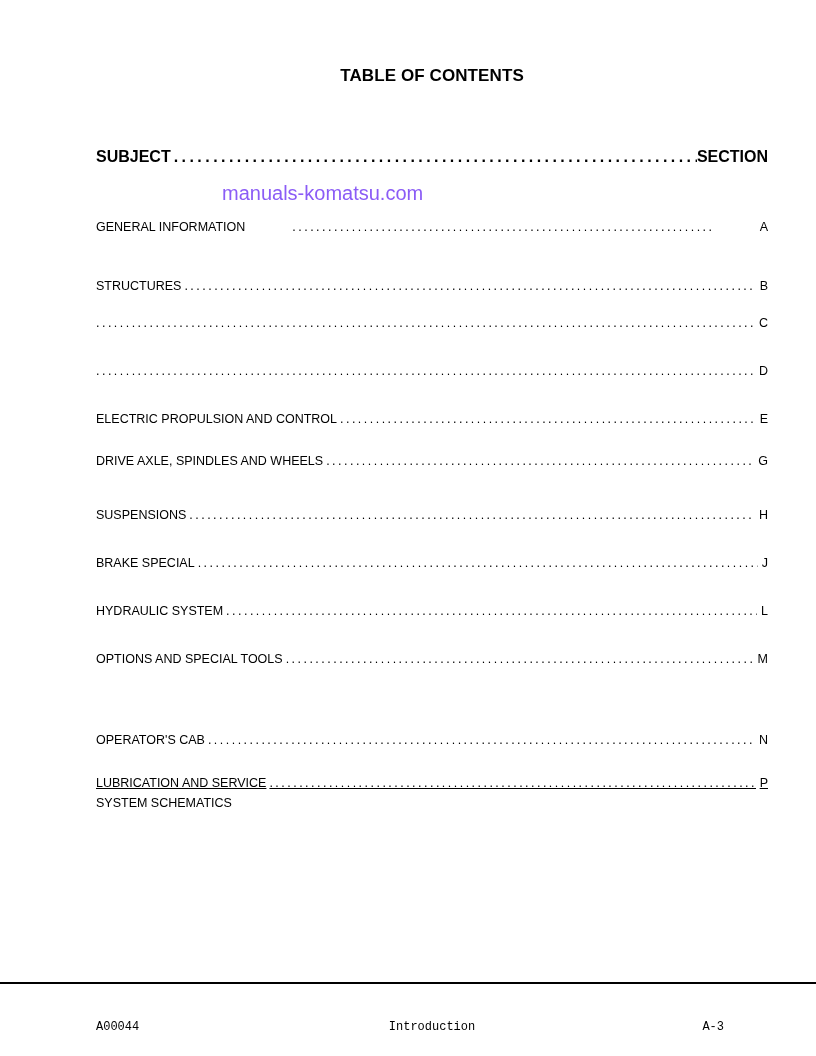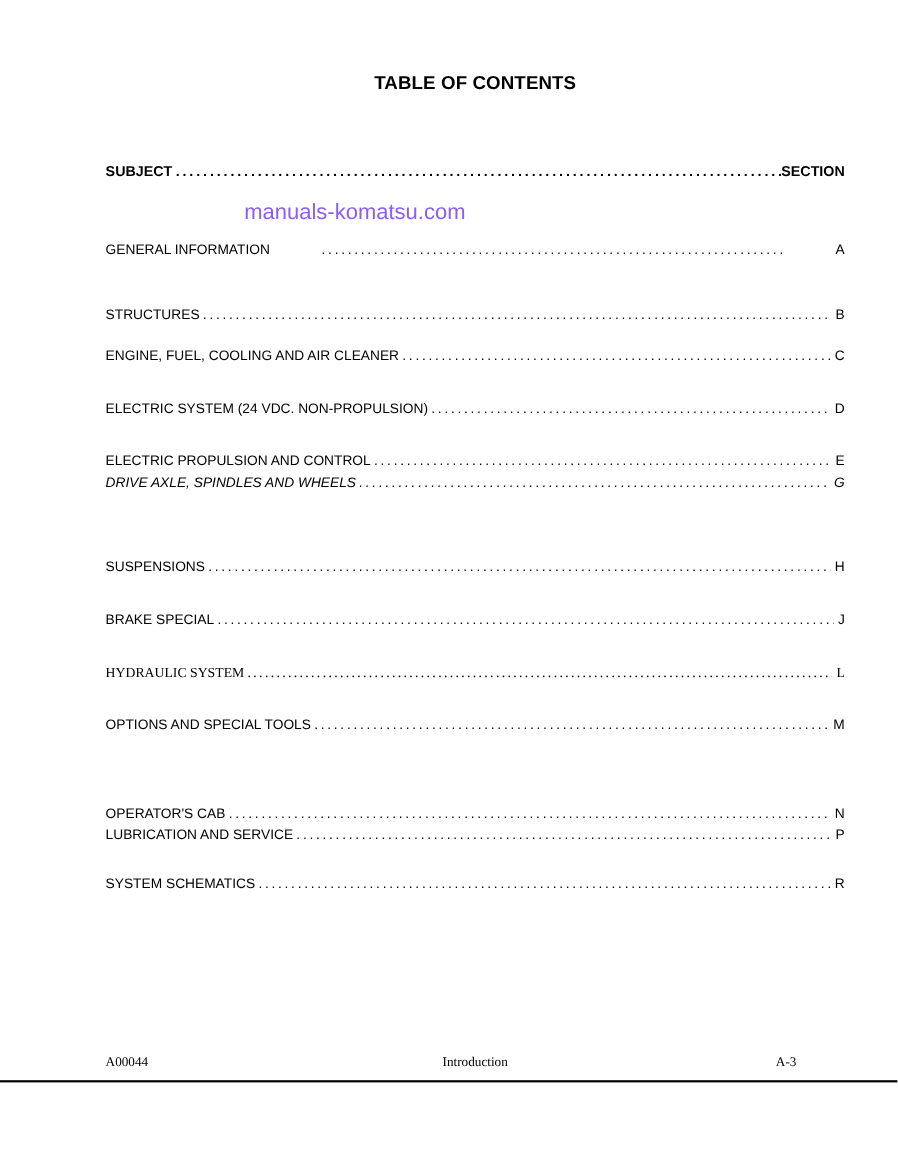--- a/index.html
+++ b/index.html
@@ -51,47 +51,47 @@
       letter-spacing: 0;
       word-spacing: -1px;
     }
     .toc-row .section {
       flex: 0 0 auto;
       padding-left: 4px;
       text-align: right;
     }
     .toc-header {
       font-weight: bold;
-      font-size: 13px;
+      font-size: 16px;
     }
     .toc-header .section { padding-left: 0; }
     .watermark {
       position: absolute;
       top: 182px;
       left: 222px;
       font-size: 20px;
       color: #8b5cf6;
       font-family: "Liberation Sans", sans-serif;
     }
     .footer-rule {
       position: absolute;
       top: 982px;
       left: 0;
       width: 816px;
       height: 2px;
       background: #000000;
     }
     .footer {
       position: absolute;
-      top: 958px;
+      top: 1020px;
       left: 0;
       width: 772px;
       height: 16px;
       font-size: 12px;
-      font-family: Liberation Serif, serif;
+      font-family: Liberation Mono, monospace;
     }
     .footer .left { position: absolute; left: 96px; }
     .footer .center { position: absolute; left: 0; width: 864px; text-align: center; }
     .footer .right { position: absolute; right: 48px; margin-left: 36px; }
   </style>
 </head>
 <body>
 
 <div class="title">TABLE OF CONTENTS</div>
 
@@ -109,80 +109,78 @@
   <span class="section">A</span>
 </div>
 
 <div class="toc-row" style="top:279px;">
   <span class="label">STRUCTURES</span>
   <span class="leader"></span>
   <span class="section">B</span>
 </div>
 
 <div class="toc-row" style="top:316px;">
-  <span class="label">ENGINE, FUEL, COOLING AND AIR CLEANER</span>
   <span class="leader"></span>
   <span class="section">C</span>
 </div>
 
 <div class="toc-row" style="top:364px;">
-  <span class="label">ELECTRIC SYSTEM (24 VDC. NON-PROPULSION)</span>
   <span class="leader"></span>
   <span class="section">D</span>
 </div>
 
 <div class="toc-row" style="top:412px;">
   <span class="label">ELECTRIC PROPULSION AND CONTROL</span>
   <span class="leader"></span>
   <span class="section">E</span>
 </div>
 
-<div class="toc-row" style="top:432px;font-style:italic;">
+<div class="toc-row" style="top:454px;">
   <span class="label">DRIVE AXLE, SPINDLES AND WHEELS</span>
   <span class="leader"></span>
   <span class="section">G</span>
 </div>
 
 <div class="toc-row" style="top:508px;">
   <span class="label">SUSPENSIONS</span>
   <span class="leader"></span>
   <span class="section">H</span>
 </div>
 
 <div class="toc-row" style="top:556px;">
   <span class="label">BRAKE SPECIAL</span>
   <span class="leader"></span>
   <span class="section">J</span>
 </div>
 
-<div class="toc-row" style="top:604px;font-family:Liberation Serif, serif;">
+<div class="toc-row" style="top:604px;">
   <span class="label">HYDRAULIC SYSTEM</span>
   <span class="leader"></span>
   <span class="section">L</span>
 </div>
 
 <div class="toc-row" style="top:652px;">
   <span class="label">OPTIONS AND SPECIAL TOOLS</span>
   <span class="leader"></span>
   <span class="section">M</span>
 </div>
 
 <div class="toc-row" style="top:700px;margin-top:33px;">
   <span class="label">OPERATOR'S CAB</span>
   <span class="leader"></span>
   <span class="section">N</span>
 </div>
 
-<div class="toc-row" style="top:752px;">
+<div class="toc-row" style="top:776px;text-decoration:underline;">
   <span class="label">LUBRICATION AND SERVICE</span>
   <span class="leader"></span>
   <span class="section">P</span>
 </div>
 
-<div class="toc-row" style="top:796px;">
+<div class="toc-row" style="top:796px;flex-direction:column;">
   <span class="label">SYSTEM SCHEMATICS</span>
   <span class="leader"></span>
   <span class="section">R</span>
 </div>
 
 <div class="footer-rule"></div>
 
 <div class="footer">
   <span class="left">A00044</span>
   <span class="center">Introduction</span>

